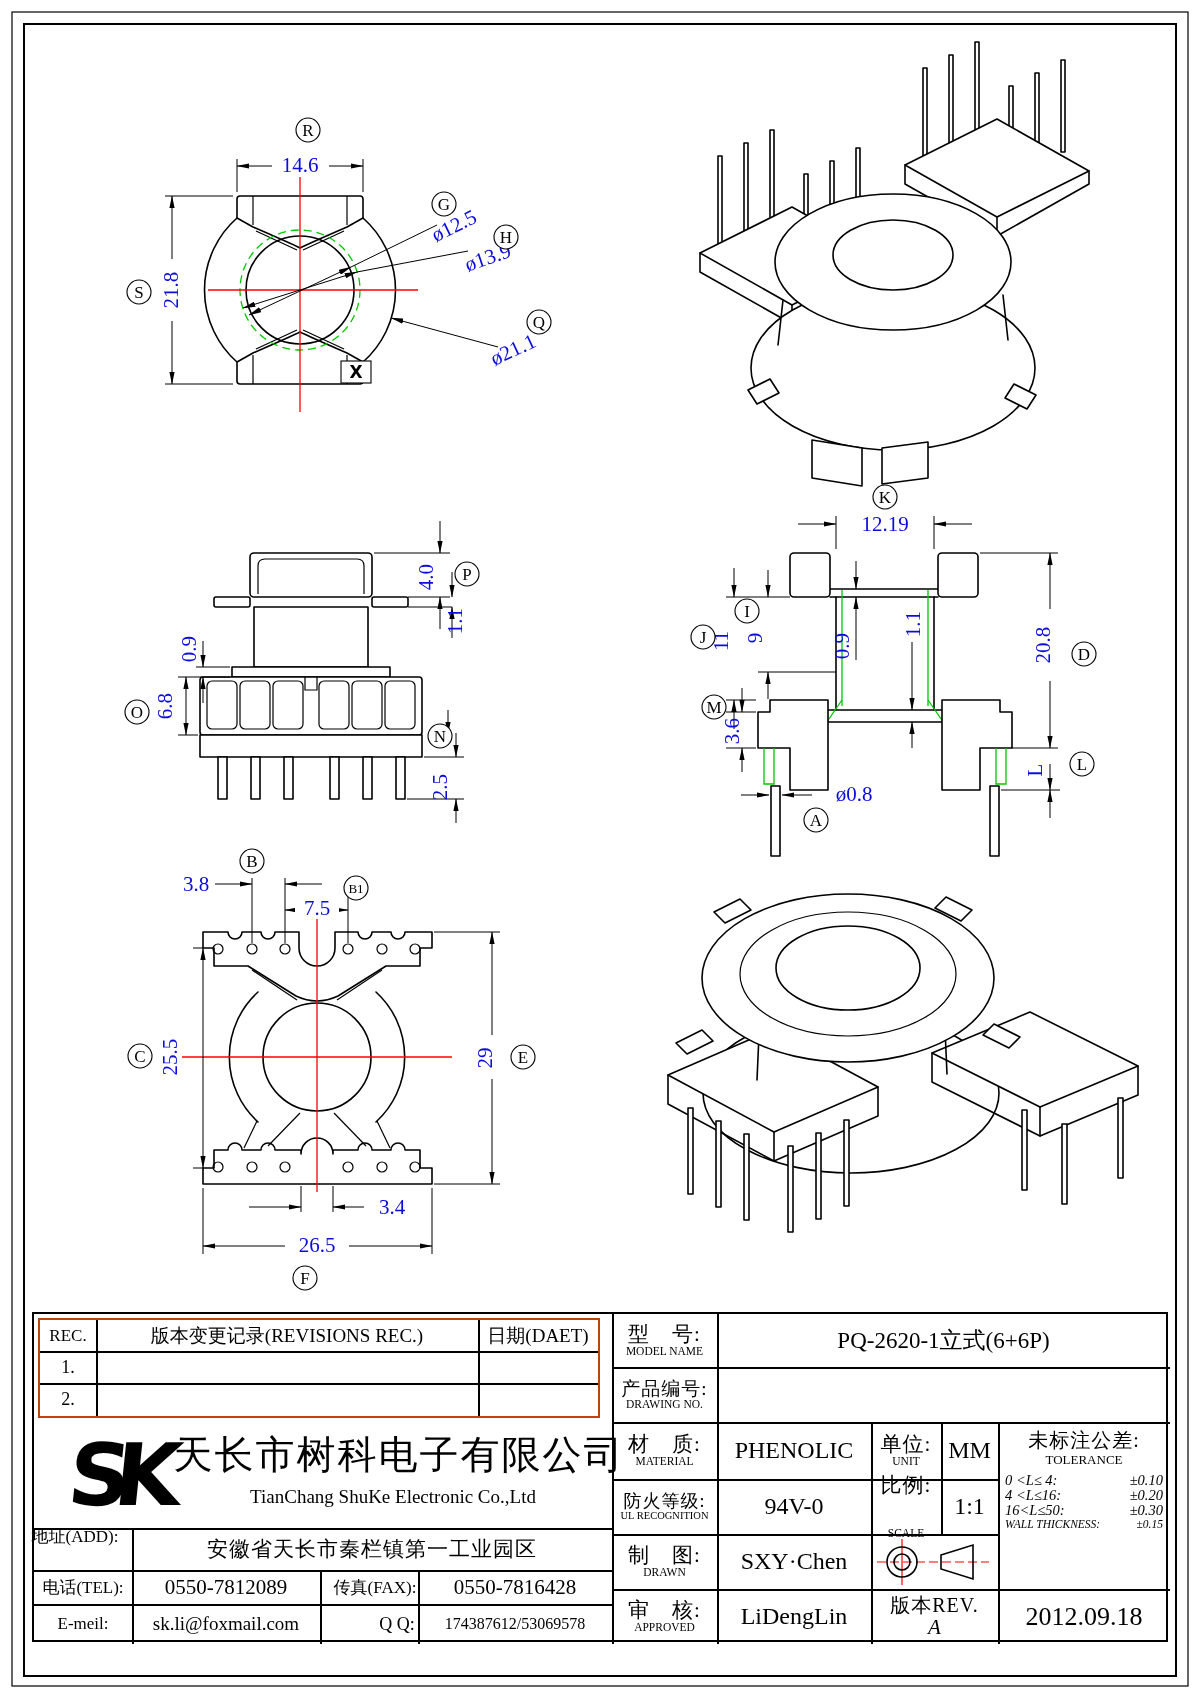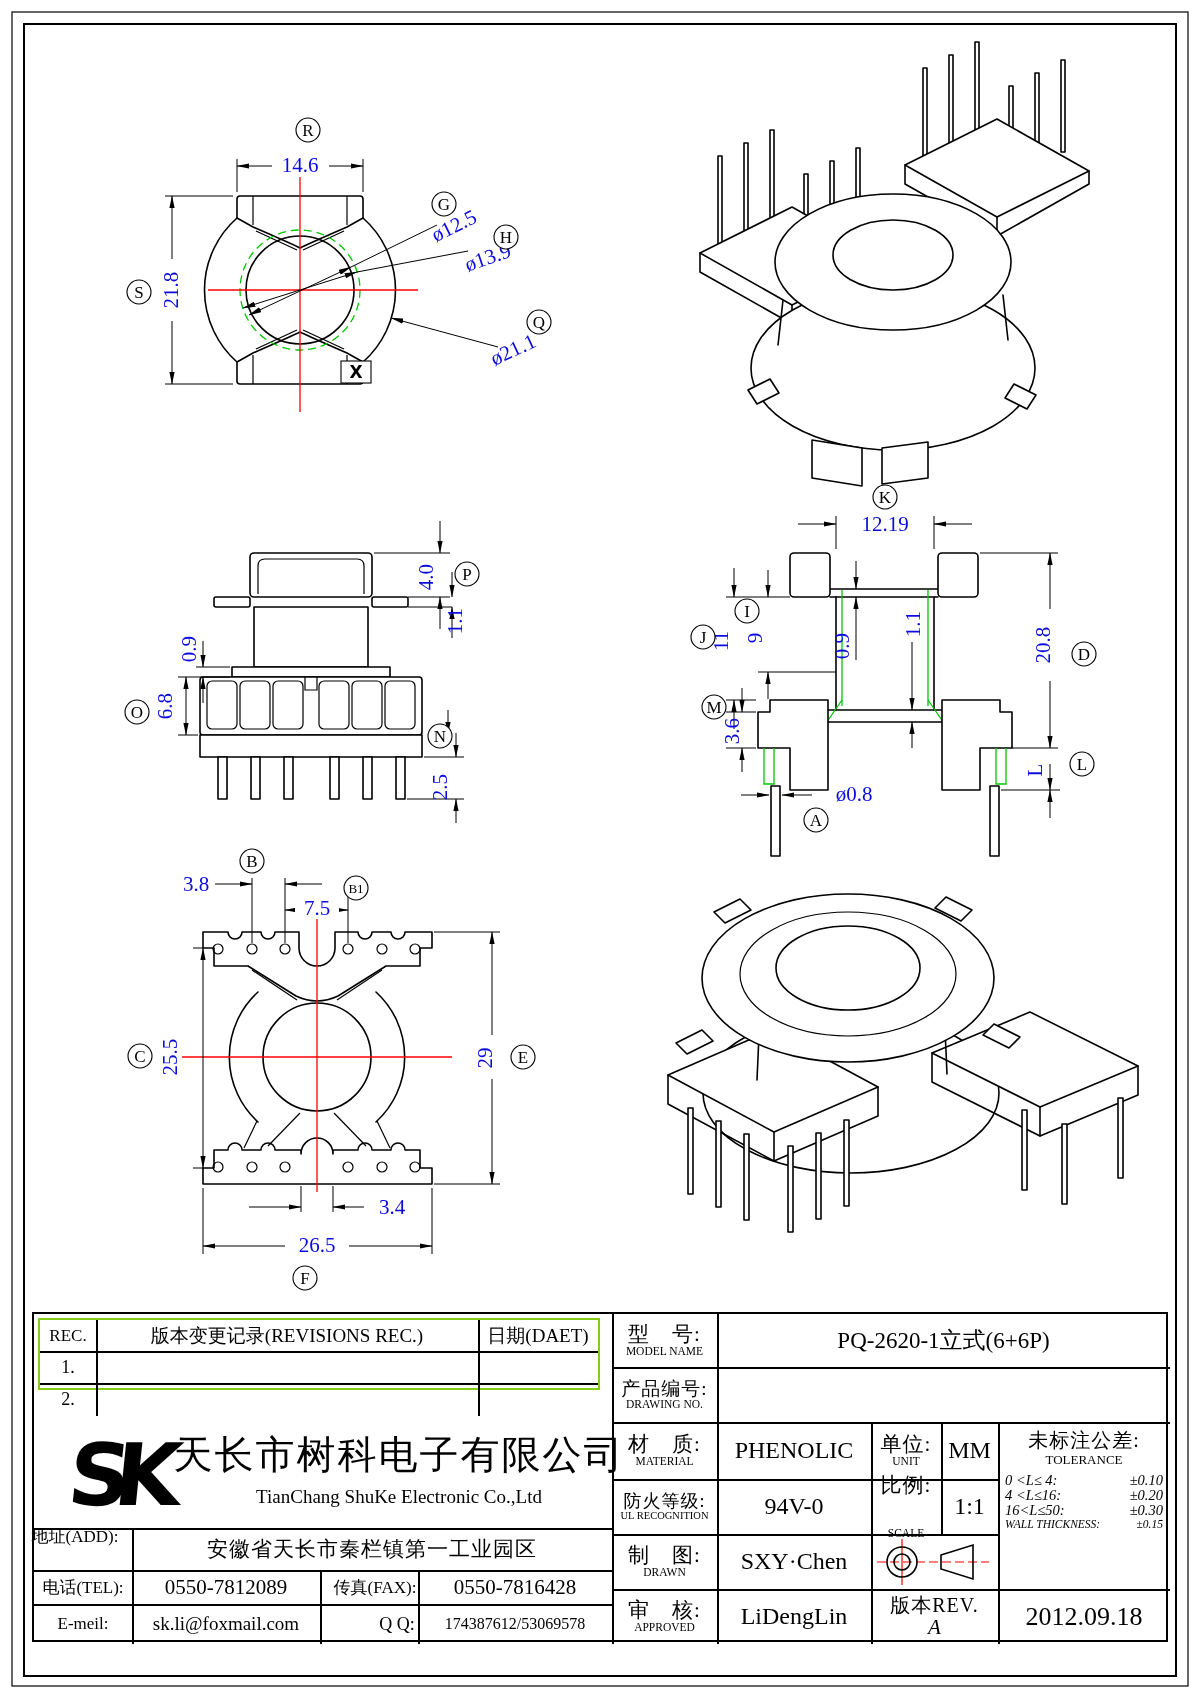--- a/index.html
+++ b/index.html
@@ -13,21 +13,21 @@
   
   .tb{position:absolute;left:32px;top:1312px;width:1136px;height:330px;border:2.2px solid #000;box-sizing:border-box;}
   .hl{position:absolute;height:2px;background:#000;}
   .vl{position:absolute;width:2px;background:#000;}
   .tc{position:absolute;display:flex;align-items:center;justify-content:center;box-sizing:border-box;
       font-family:"Liberation Serif","DejaVu Serif",serif;color:#000;white-space:nowrap;}
   .col{flex-direction:column;line-height:1.05;}
   .cn{font-size:21px;letter-spacing:1px;}
   .en{font-size:11.5px;}
   .big{font-size:24px;}
-  .revbox{position:absolute;left:4px;top:4px;width:562px;height:72px;border:2px solid #84cc16;box-sizing:border-box;}
+  .revbox{position:absolute;left:4px;top:4px;width:562px;height:100px;border:2px solid #c2410c;box-sizing:border-box;}
   .tolrow{display:flex;justify-content:space-between;width:100%;padding:0 7px;box-sizing:border-box;
           font-style:italic;font-size:14.5px;}
   .logo{font-family:"DejaVu Sans",sans-serif;font-weight:900;font-size:86px;letter-spacing:-16px;
         transform:skewX(-6deg);line-height:1;}
 </style>
 </head>
 <body>
 
 <div class="page">
 
@@ -394,21 +394,21 @@
     <div class="tc" style="left:56px;top:0;width:382px;height:31px;font-size:19px;">版本变更记录(REVISIONS REC.)</div>
     <div class="tc" style="left:438px;top:0;width:120px;height:31px;font-size:19px;">日期(DAET)</div>
     <div class="tc" style="left:0;top:31px;width:56px;height:32px;font-size:18px;">1.</div>
     <div class="tc" style="left:0;top:63px;width:56px;height:33px;font-size:18px;">2.</div>
   </div>
 
   <div class="tc" style="left:8px;top:112px;width:150px;height:98px;">
         <span class="logo">SK</span>
       </div>
   <div class="tc" style="left:158px;top:114px;width:414px;height:54px;font-size:39px;letter-spacing:2px;">天长市树科电子有限公司</div>
-  <div class="tc" style="left:158px;top:170px;width:414px;height:26px;font-size:19px;">TianChang ShuKe Electronic Co.,Ltd</div>
+  <div class="tc" style="left:152px;top:170px;width:414px;height:26px;font-size:19px;">TianChang ShuKe Electronic Co.,Ltd</div>
 
   <div class="hl" style="left:0;top:214px;width:578px;"></div>
   <div class="hl" style="left:0;top:256px;width:578px;"></div>
   <div class="hl" style="left:0;top:290px;width:578px;"></div>
   <div class="vl" style="left:98px;top:214px;height:116px;"></div>
   <div class="vl" style="left:286px;top:256px;height:74px;"></div>
   <div class="vl" style="left:384px;top:256px;height:74px;"></div>
   <div class="tc" style="left:0;top:201px;width:82px;height:42px;font-size:17px;border-radius:13px;">地址(ADD):</div>
   <div class="tc" style="left:98px;top:214px;width:480px;height:42px;font-size:21px;letter-spacing:1px;">安徽省天长市秦栏镇第一工业园区</div>
   <div class="tc" style="left:0;top:256px;width:98px;height:34px;font-size:17px;">电话(TEL):</div>

